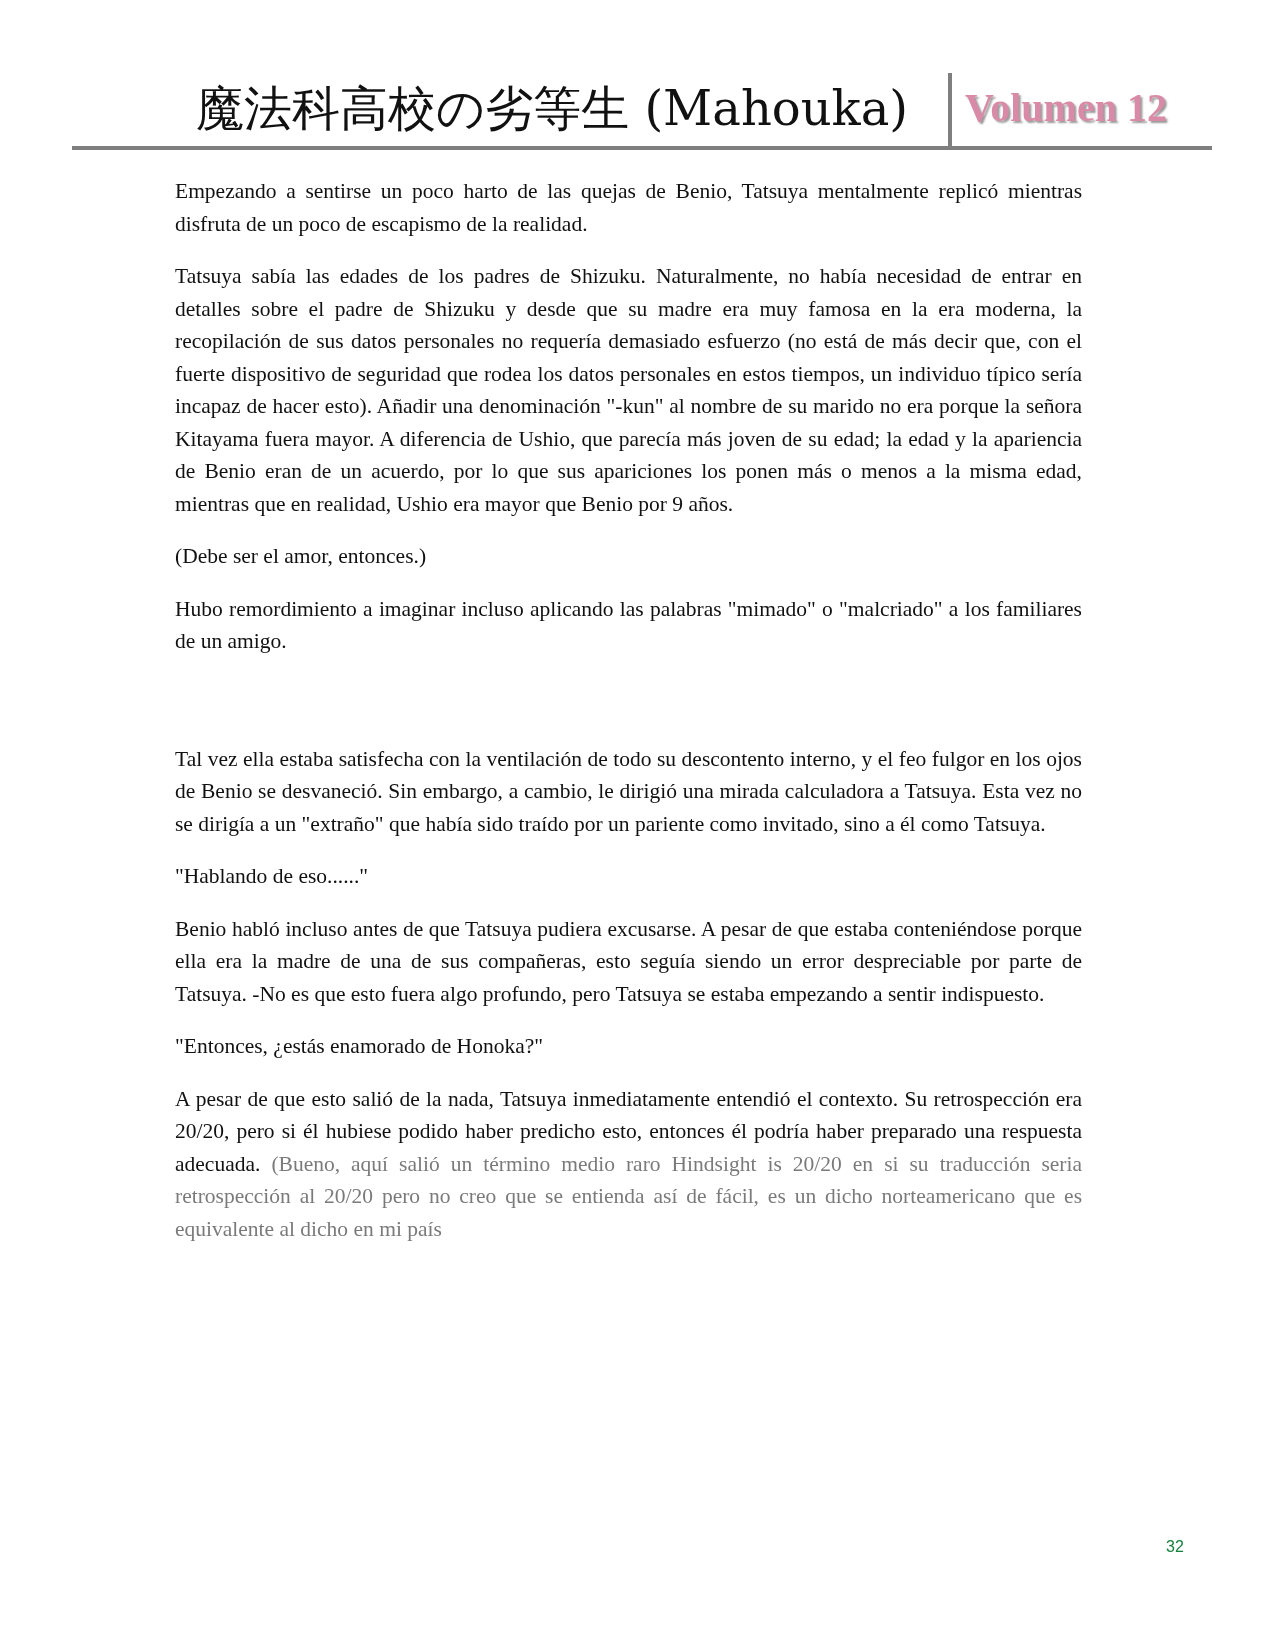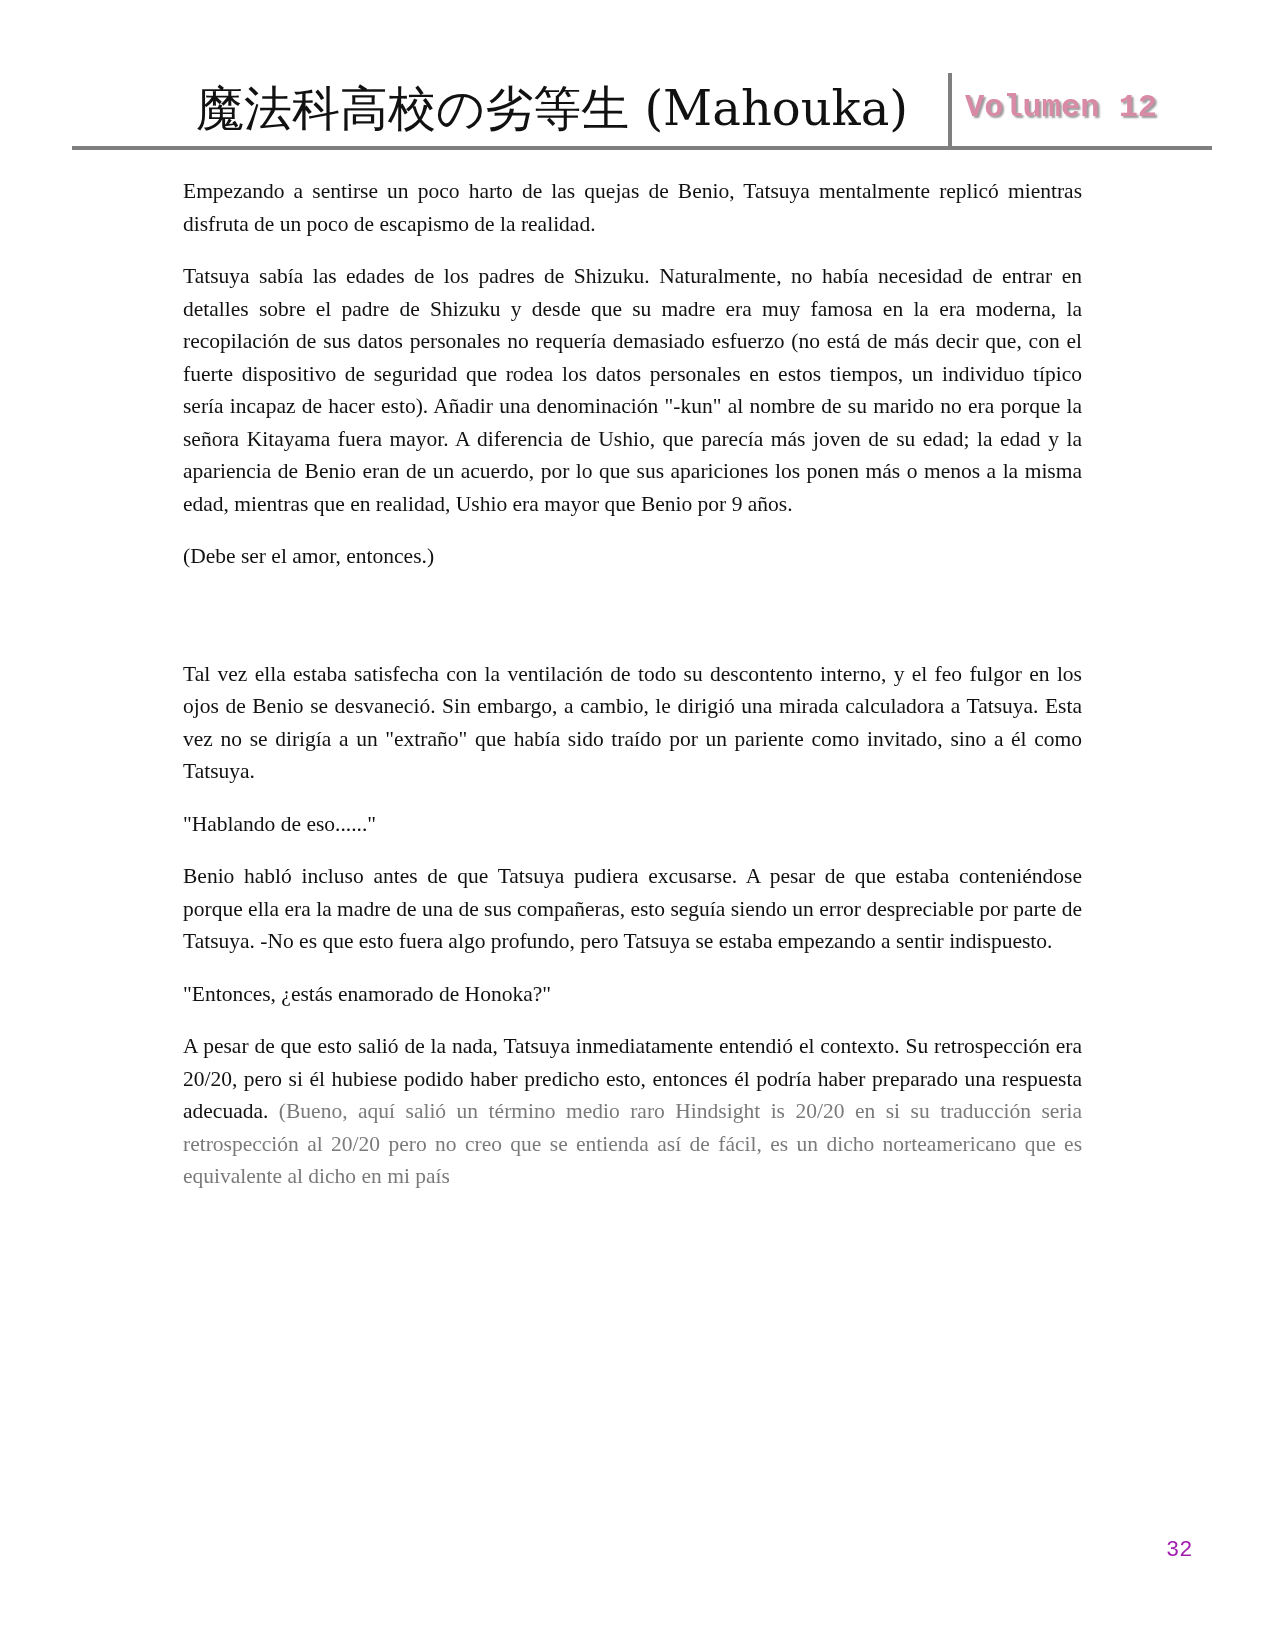--- a/index.html
+++ b/index.html
@@ -38,23 +38,23 @@
       left: 876px;
       top: 3px;
       width: 4px;
       height: 75px;
       background: #7f7f7f;
     }
     .header-volume {
       position: absolute;
       left: 893px;
       top: 13px;
-      font-family: Liberation Mono, monospace;
+      font-family: Liberation Serif, serif;
       font-weight: bold;
-      font-size: 32px;
+      font-size: 40px;
       line-height: 50px;
       color: #d98aa6;
       text-shadow: 2px 2px 2px #9a9a9a;
       white-space: nowrap;
     }
     .header-rule {
       position: absolute;
       left: 0;
       top: 76px;
       width: 1140px;
@@ -64,54 +64,55 @@
     .content {
       position: absolute;
       left: 175px;
       top: 175px;
       width: 907px;
       font-size: 21.5px;
       line-height: 32.5px;
       text-align: justify;
     }
     .content p {
-      margin: 0 0 20px 8px;
+      margin: 0 0 20px 0;
     }
     .content p.spacer {
       height: 65px;
       margin: 0;
     }
     .note {
       color: #7a7a7a;
     }
     .note-italic {
     }
     .page-number {
       position: absolute;
       left: 1166px;
       top: 1538px;
-      font-family: Liberation Mono, monospace;
-      font-size: 22px;
-      color: #a21caf;
+      font-family: Liberation Sans, sans-serif;
+      font-size: 16px;
+      color: #15803d;
     }
   </style>
 </head>
 <body>
 
 <div class="header">
   <div class="header-title">魔法科高校の劣等生 (Mahouka)</div>
   <div class="header-vsep"></div>
   <div class="header-volume">Volumen 12</div>
   <div class="header-rule"></div>
 </div>
 
 <div class="content">
   <p>Empezando a sentirse un poco harto de las quejas de Benio, Tatsuya mentalmente replicó mientras disfruta de un poco de escapismo de la realidad.</p>
   <p>Tatsuya sabía las edades de los padres de Shizuku. Naturalmente, no había necesidad de entrar en detalles sobre el padre de Shizuku y desde que su madre era muy famosa en la era moderna, la recopilación de sus datos personales no requería demasiado esfuerzo (no está de más decir que, con el fuerte dispositivo de seguridad que rodea los datos personales en estos tiempos, un individuo típico sería incapaz de hacer esto). Añadir una denominación "-kun" al nombre de su marido no era porque la señora Kitayama fuera mayor. A diferencia de Ushio, que parecía más joven de su edad; la edad y la apariencia de Benio eran de un acuerdo, por lo que sus apariciones los ponen más o menos a la misma edad, mientras que en realidad, Ushio era mayor que Benio por 9 años.</p>
   <p>(Debe ser el amor, entonces.)</p>
+  <p>Hubo remordimiento a imaginar incluso aplicando las palabras "mimado" o "malcriado" a los familiares de un amigo.</p>
   <p class="spacer"></p>
   <p>Tal vez ella estaba satisfecha con la ventilación de todo su descontento interno, y el feo fulgor en los ojos de Benio se desvaneció. Sin embargo, a cambio, le dirigió una mirada calculadora a Tatsuya. Esta vez no se dirigía a un "extraño" que había sido traído por un pariente como invitado, sino a él como Tatsuya.</p>
   <p>"Hablando de eso......"</p>
   <p>Benio habló incluso antes de que Tatsuya pudiera excusarse. A pesar de que estaba conteniéndose porque ella era la madre de una de sus compañeras, esto seguía siendo un error despreciable por parte de Tatsuya. -No es que esto fuera algo profundo, pero Tatsuya se estaba empezando a sentir indispuesto.</p>
   <p>"Entonces, ¿estás enamorado de Honoka?"</p>
   <p><span>A pesar de que esto salió de la nada, Tatsuya inmediatamente entendió el contexto. Su retrospección era 20/20, pero si él hubiese podido haber predicho esto, entonces él podría haber preparado una respuesta adecuada. </span><span class="note"><span>(Bueno, aquí salió un término medio raro </span><span class="note-italic">Hindsight is 20/20</span><span>  en si su traducción seria retrospección al 20/20 pero no creo que se entienda así de fácil, es un dicho norteamericano que es equivalente al dicho en mi país</span></span></p>
 </div>
 
 <div class="page-number">32</div>
 

